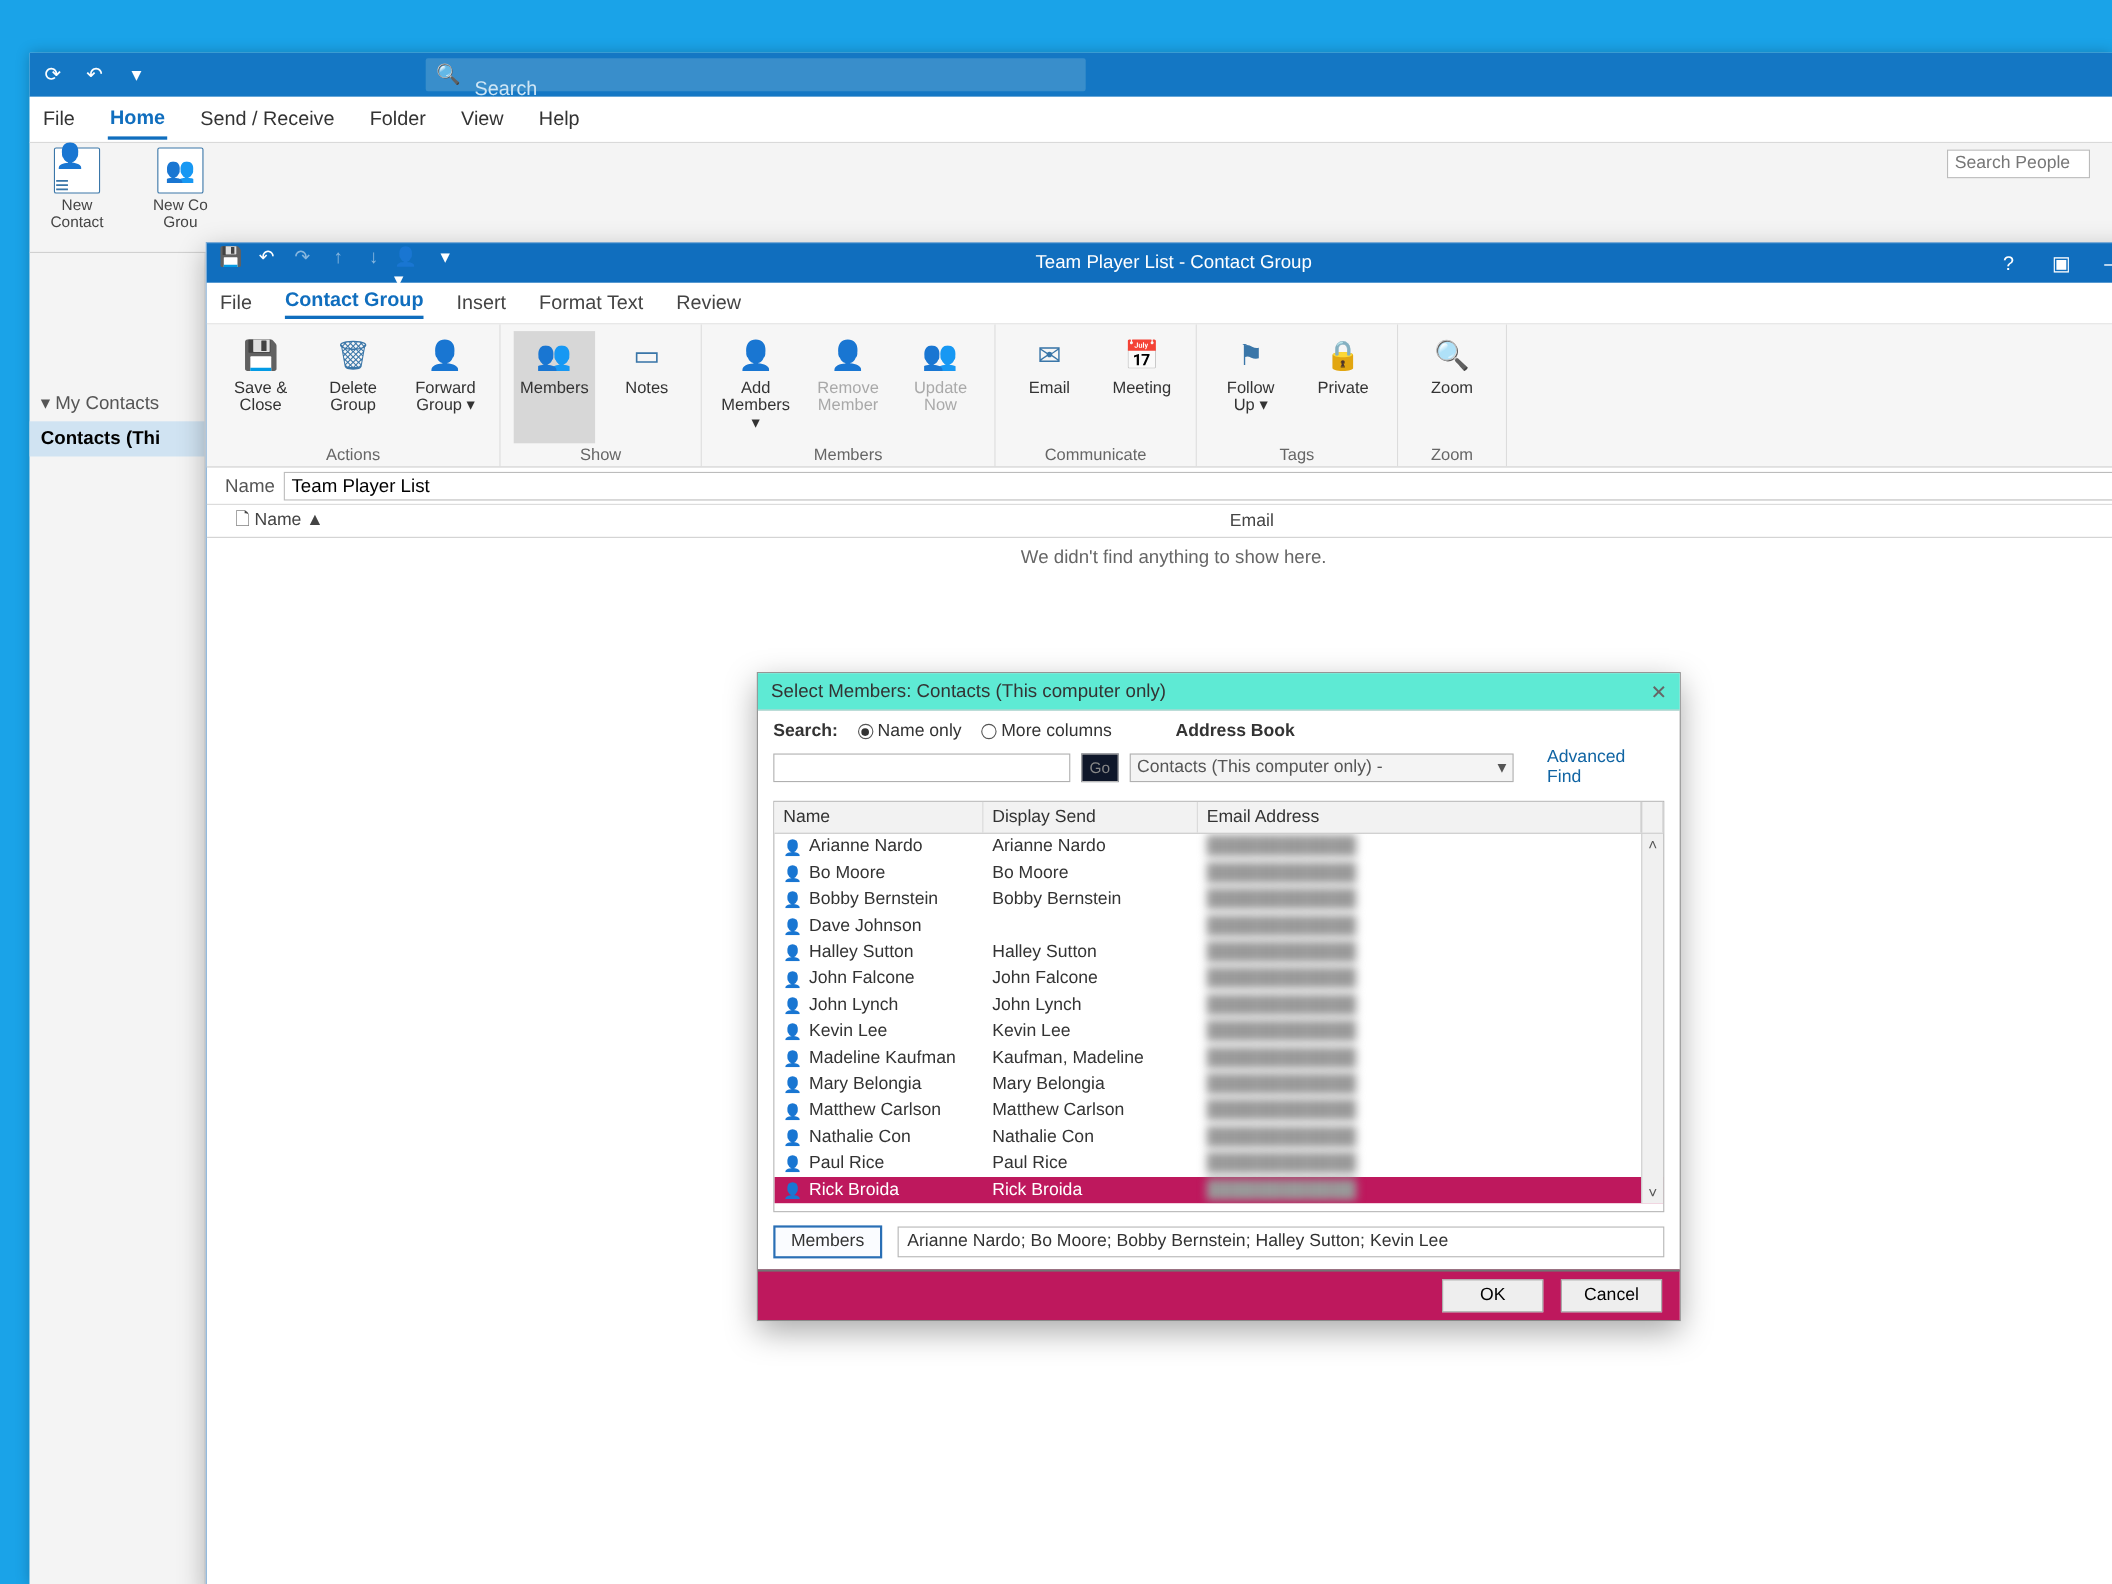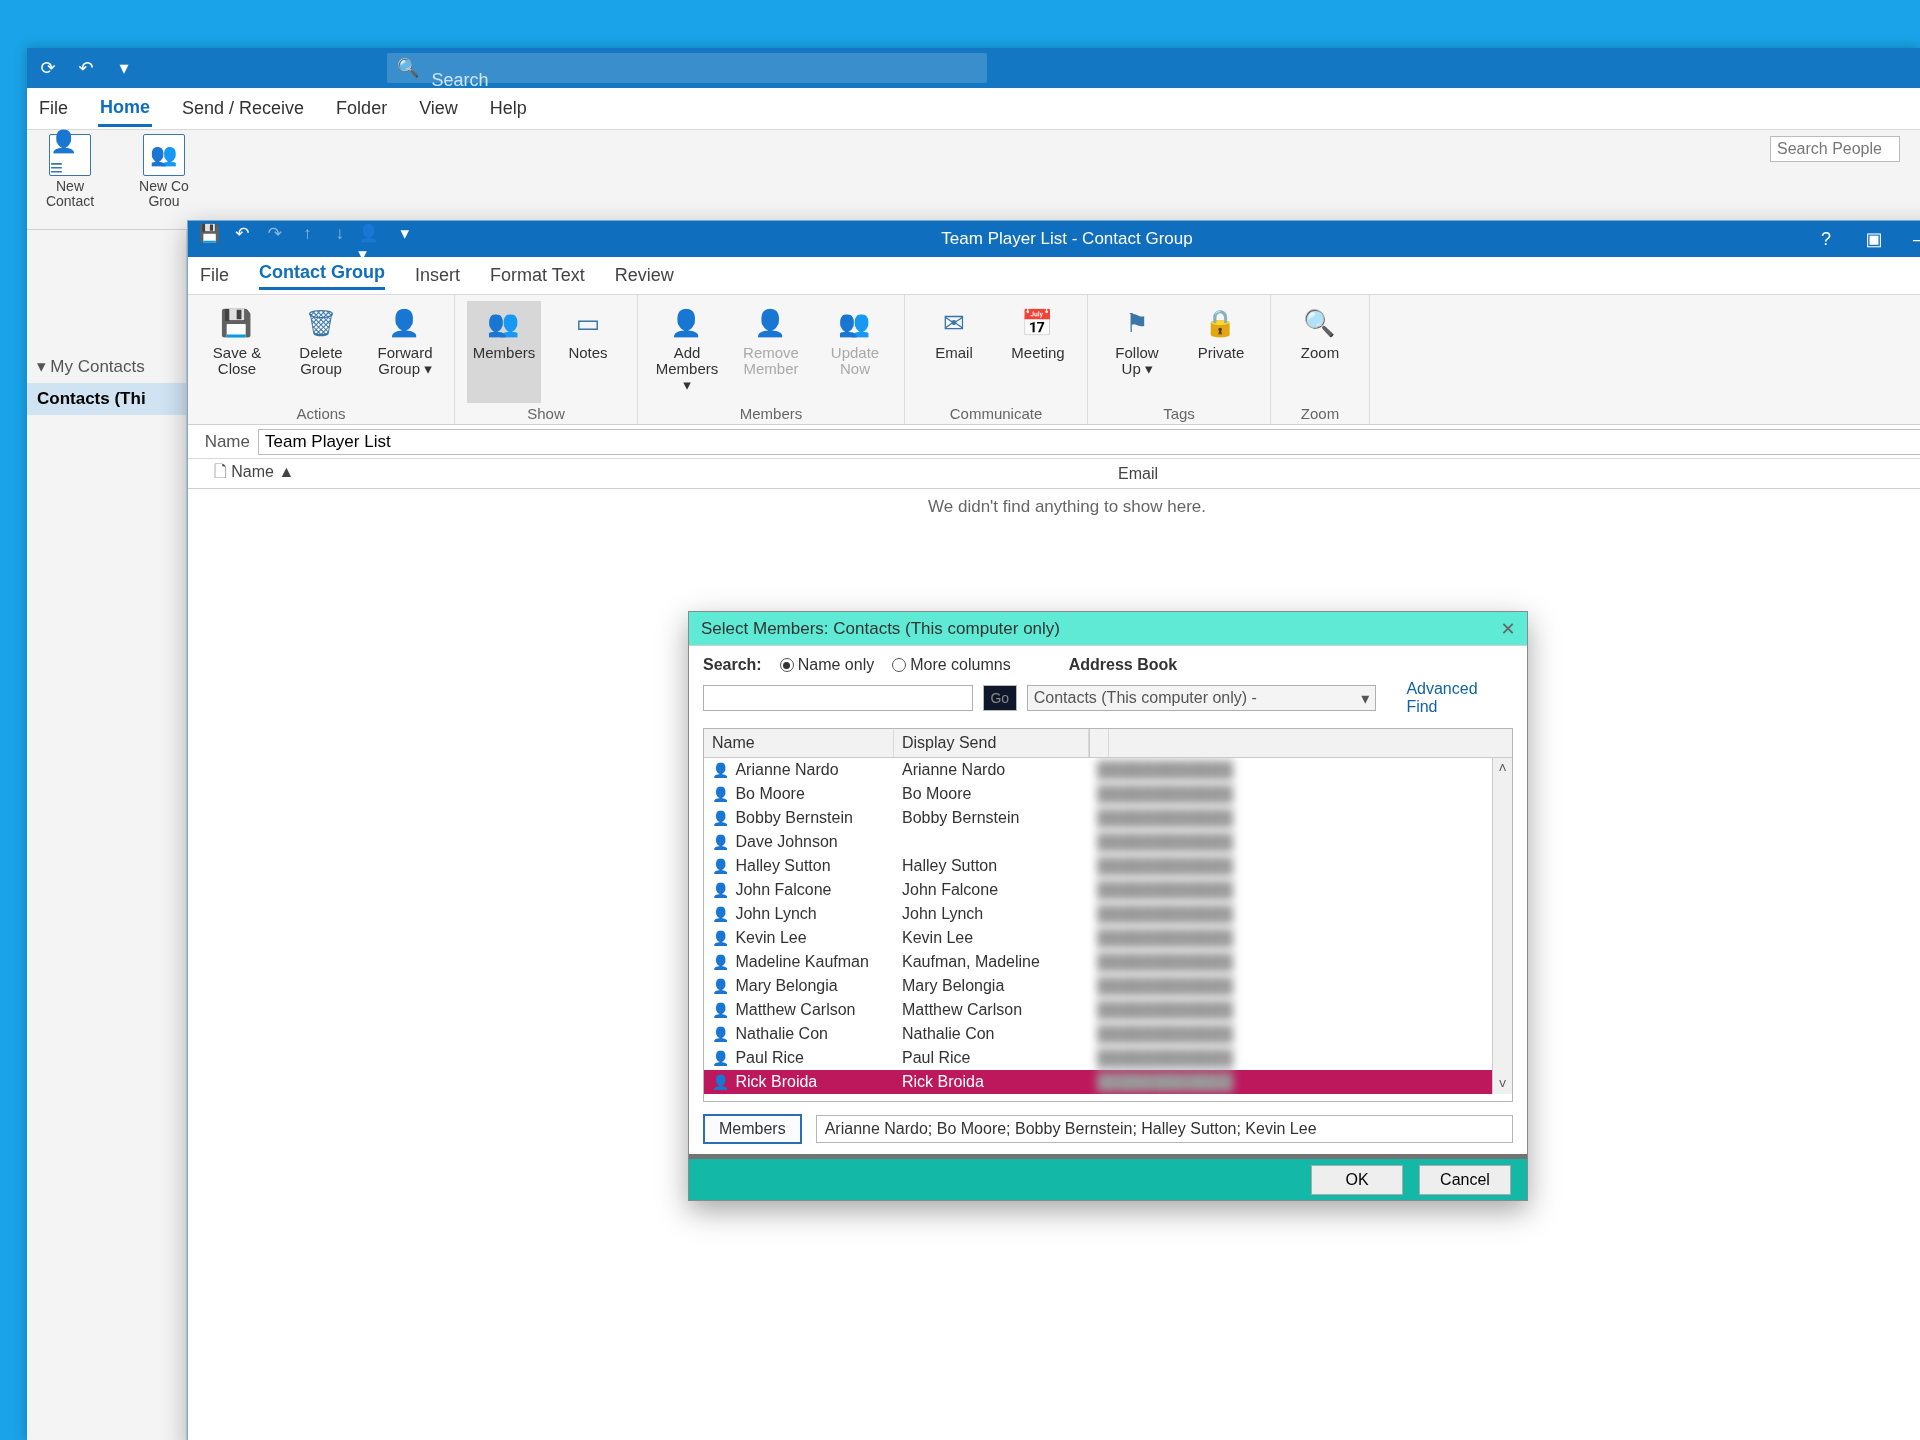--- a/index.html
+++ b/index.html
@@ -92,21 +92,21 @@
 .grow .gc3{padding-left:8px}
 .grow .blur{ filter: blur(4px); color:#999; }
 .grow.sel { background:#be185d; color:#fff; }
 .gbody .sb { position:absolute; right:0; top:0; bottom:0; width:20px; background:#f0f0f0; border-left:1px solid #ccc; display:flex; flex-direction:column; justify-content:space-between; align-items:center; color:#555; font-size:14px; padding:2px 0;}
 .person-ic{font-size:14px;color:#5a7ca1}
 .grow.sel .person-ic{color:#fff}
 
 .mrow { display:flex; align-items:center; gap:14px; margin:12px 0 10px; }
 .mrow .btnm { border:2px solid #2a6fb5; padding:4px 14px; font-size:16px; color:#333; background:#fafcff; }
 .mrow .mfield { flex:1; height:28px; border:1px solid #b6b6b6; padding:0 8px; font-size:16px; display:flex; align-items:center; color:#333; }
-.dlg-foot { height:46px; border-top:5px solid #737373; display:flex; justify-content:flex-end; align-items:center; gap:16px; padding-right:16px; background:#14b8a6; }
+.dlg-foot { height:46px; border-top:2px solid #737373; display:flex; justify-content:flex-end; align-items:center; gap:16px; padding-right:16px; background:#be185d; }
 .dlg-foot button { width:92px; height:30px; background:#eee; border:1px solid #a9a9a9; font-size:16px; }
 </style>
 </head>
 <body>
 
 <div class="desktop">
 
   <div class="win-outlook">
     <div class="ol-titlebar">
       <div class="tb-icon">⟳</div>
@@ -303,20 +303,21 @@
               <span>Contacts (This computer only) -</span>
               <span>▾</span>
             </div>
             <span class="adv">Advanced Find</span>
           </div>
 
           <div class="grid">
             <div class="ghdr">
               <div class="gc1">Name</div>
               <div class="gc2">Display Send</div>
+              <div class="gc3">Email Address</div>
               <div class="gsc"></div>
             </div>
             <div class="gbody" id="gbody">
               <div class="sb">
                   <span>˄</span>
                   <span>˅</span>
                 </div>
             <div class="grow">
                   <div class="gc1">
                     <span class="person-ic">👤</span>

